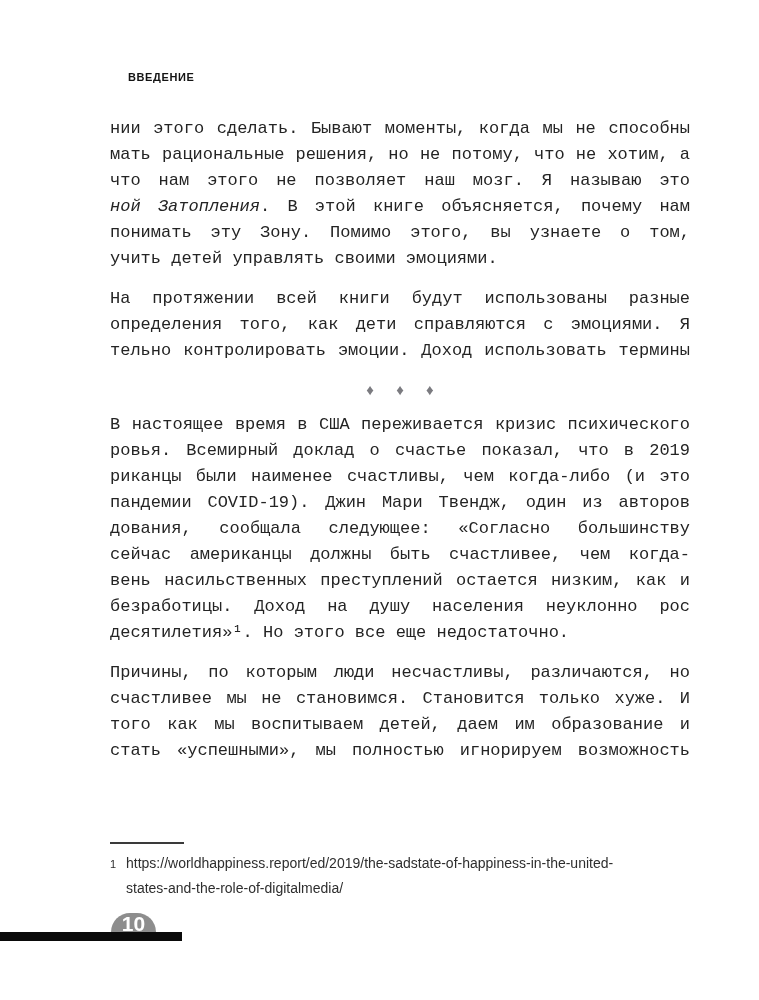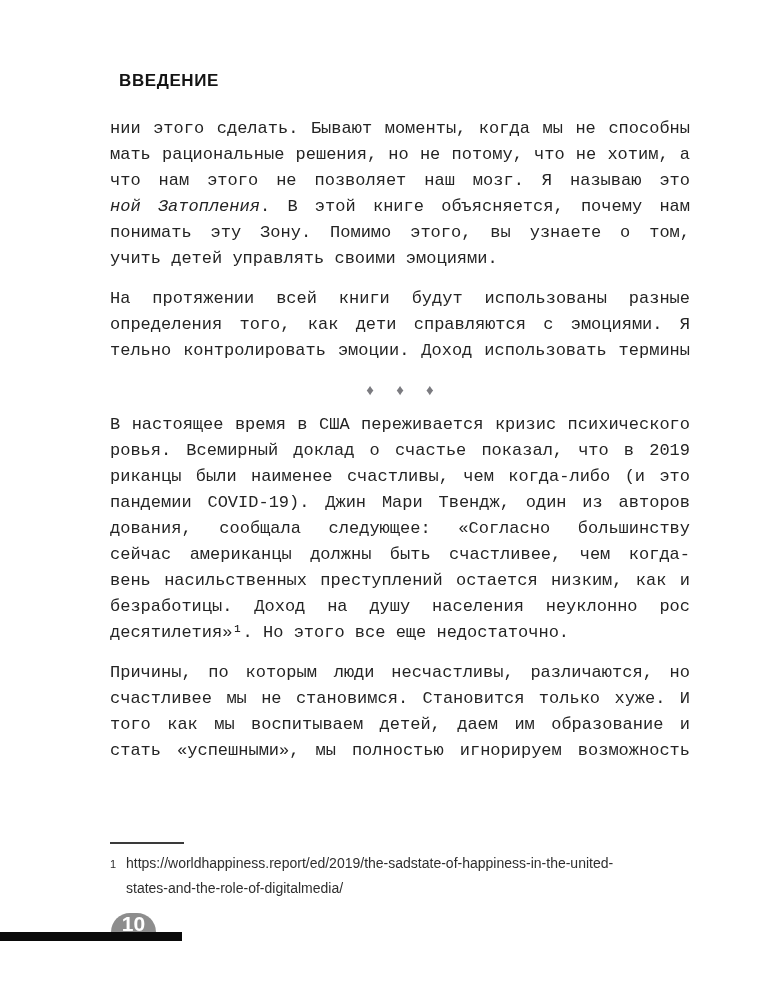--- a/index.html
+++ b/index.html
@@ -18,23 +18,23 @@
     position: relative;
     width: 759px;
     height: 1000px;
     background: var(--page_bg);
     overflow: hidden;
     font-family: "Liberation Sans", "DejaVu Sans", sans-serif;
     color: var(--text);
   }
   .running-head {
     position: absolute;
-    left: 119px;
+    left: 128px;
     top: 71px;
-    font-size: 17px;
+    font-size: 11px;
     font-weight: bold;
     letter-spacing: 0.6px;
     color: var(--head);
   }
   .text-col {
     position: absolute;
     left: 110px;
     top: 116px;
     width: 580px;
     font-size: 17px;

